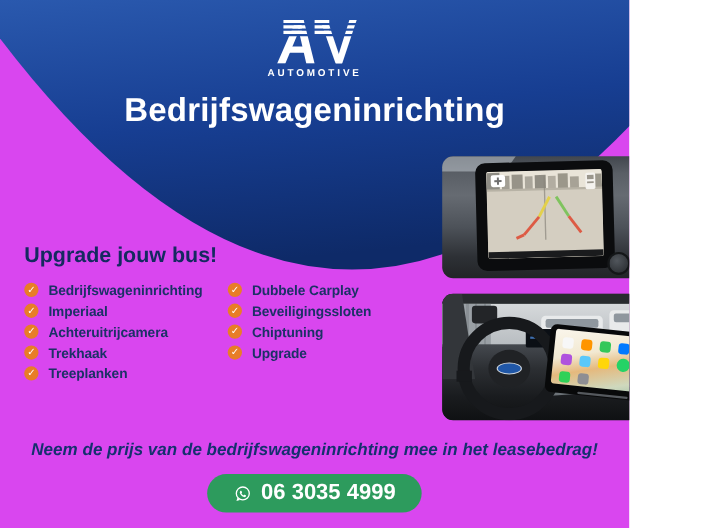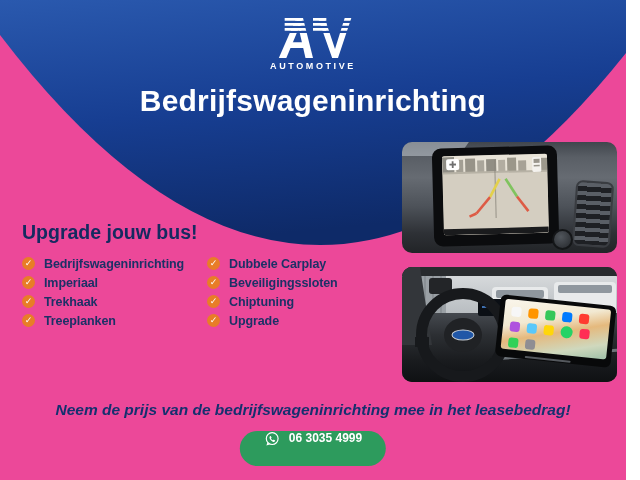--- a/index.html
+++ b/index.html
@@ -1,17 +1,17 @@
 <!DOCTYPE html>
 <html><head>
 <meta charset="utf-8">
 <style>
   html,body{margin:0;padding:0;background:#ffffff;}
   .canvas{
-    position:relative;width:626px;height:480px;overflow:hidden;background:#ec4899;
+    position:relative;width:572px;height:480px;overflow:hidden;background:#d946ef;
     font-family:"Liberation Sans","DejaVu Sans",sans-serif;
   }
   
   .hero-svg{position:absolute;top:0;left:0;}
   .logo-wrap{position:absolute;left:0;right:0;top:18px;display:flex;flex-direction:column;align-items:center;}
   .logo-wordmark{color:#fff;font-size:9px;font-weight:bold;letter-spacing:2.6px;margin-top:3px;}
   .hero-title{position:absolute;left:0;right:0;top:84px;text-align:center;color:#ffffff;
     font-size:30px;font-weight:bold;letter-spacing:.2px;}
   
   .heading{position:absolute;left:22px;top:221px;font-size:19.5px;font-weight:bold;color:#152a60;}
@@ -21,21 +21,21 @@
   .check-row{display:flex;align-items:center;height:19px;gap:9px;}
   .check-icon{flex:0 0 13px;width:13px;height:13px;border-radius:50%;background:#E87D27;
     color:#fff;font-size:9px;line-height:13px;text-align:center;font-weight:bold;}
   .check-icon::after{content:"✓";}
   .check-label{font-size:12.5px;font-weight:bold;color:#1c3166;letter-spacing:-.1px;}
   
   .note{position:absolute;left:0;right:0;top:401px;text-align:center;font-style:italic;
     font-weight:bold;font-size:15.5px;color:#15306e;}
   .cta-btn{position:absolute;left:50%;transform:translateX(-50%);top:431px;height:35px;
     padding:0 24px;border:none;border-radius:18px;background:#2D9B5D;color:#fff;
-    display:flex;align-items:flex-start;gap:9px;font-size:12px;font-weight:bold;
+    display:flex;align-items:center;gap:9px;font-size:20px;font-weight:bold;
     font-family:inherit;cursor:pointer;}
   
   .photo{position:absolute;left:402px;width:215px;border-radius:10px;overflow:hidden;}
   .photo1{top:142px;height:111px;background:linear-gradient(180deg,#41464d 0%,#5a5f66 14%,#666b72 32%,#4d5259 58%,#2e3136 82%,#222427 100%);}
   .photo2{top:267px;height:115px;background:#202327;}
   .p1-streak{position:absolute;left:-8px;top:0;width:70px;height:14px;background:#c2cad2;opacity:.55;transform:skewX(-35deg);}
   .p1-bezel{position:absolute;left:31px;top:5px;width:125px;height:98px;background:#0b0c0e;border-radius:9px;transform:rotate(-1.5deg);}
   .p1-display{position:absolute;left:10px;top:8px;width:105px;height:79px;background:#d9d3c6;border-radius:2px;overflow:hidden;}
   .p1-vent{position:absolute;right:5px;top:39px;width:34px;height:62px;border-radius:7px;background:#53575d;border:2px solid #393c41;transform:rotate(4deg);
     background-image:repeating-linear-gradient(180deg,#5a5f66 0 4px,#1e2024 4px 9px);}
@@ -199,20 +199,24 @@
       <li class="check-row">
         <span class="check-icon"></span>
         <span class="check-label">Bedrijfswageninrichting</span>
         </li>
       <li class="check-row">
         <span class="check-icon"></span>
         <span class="check-label">Imperiaal</span>
         </li>
       <li class="check-row">
         <span class="check-icon"></span>
+        <span class="check-label">Achteruitrijcamera</span>
+        </li>
+      <li class="check-row">
+        <span class="check-icon"></span>
         <span class="check-label">Trekhaak</span>
         </li>
       <li class="check-row">
         <span class="check-icon"></span>
         <span class="check-label">Treeplanken</span>
         </li>
     </ul>
     <ul class="check-col right">
       <li class="check-row">
         <span class="check-icon"></span>

